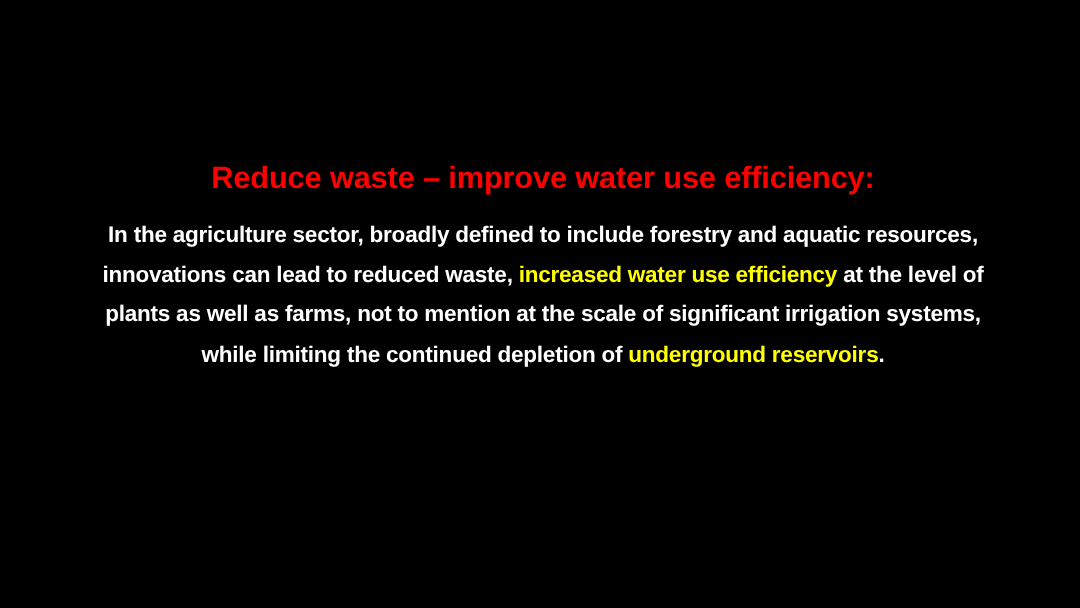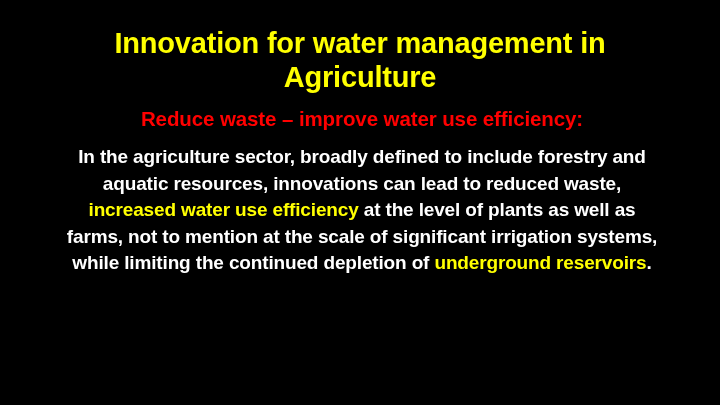--- a/index.html
+++ b/index.html
@@ -38,40 +38,39 @@
   #sub-heading {
     color: #FF0000;
     font-size: 20.5px;
     font-weight: bold;
     line-height: 26px;
     letter-spacing: -0.1px;
     margin: 0 0 6px 0;
   }
   #paragraph {
     color: #FFFFFF;
-    font-size: 19px;
+    font-size: 15px;
     font-weight: bold;
     line-height: 26.5px;
     letter-spacing: -0.15px;
     margin: 12px;
     word-spacing: 0px;
   }
   .hl-yellow {
     color: #FFFF00;
   }
   .txt-white {
     color: #FFFFFF;
   }
 </style>
 </head>
 <body>
 
 <div id="slide">
 
-  <div id="slide-title">Innovation for water management in Agriculture</div>
 
   <div id="body-block">
 
     <div id="sub-heading">Reduce waste – improve water use efficiency:</div>
 
     <p id="paragraph"><span>In the agriculture sector, broadly defined to include forestry and aquatic resources, innovations can lead to reduced waste, </span><span class="hl-yellow">increased water use efficiency</span><span> at the level of plants as well as farms, not to mention at the scale of significant irrigation systems, while limiting the continued depletion of </span><span class="hl-yellow">underground reservoirs</span><span class="txt-white">.</span></p>
 
   </div>
 
 </div>

